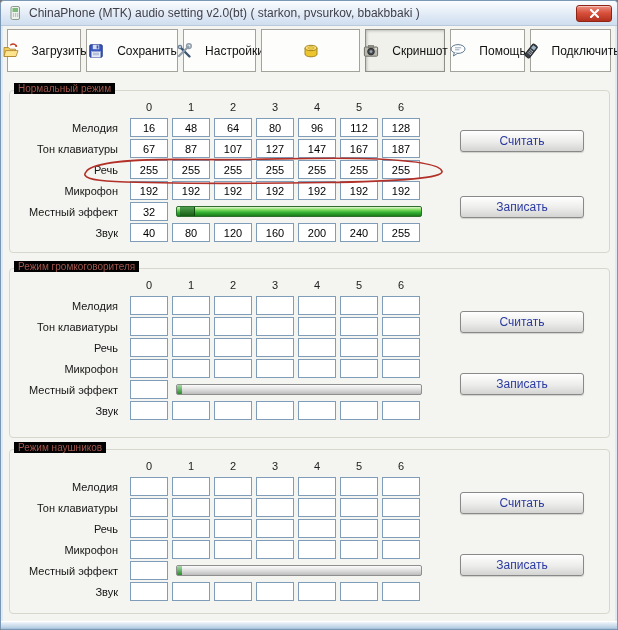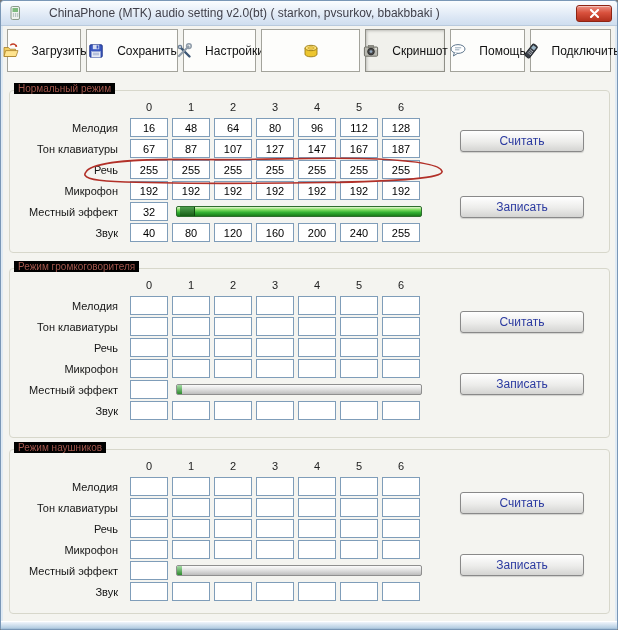--- a/index.html
+++ b/index.html
@@ -12,21 +12,20 @@
     overflow:hidden;
     box-shadow:inset 2px 0 #dfeaf4, inset -2px 0 #dfeaf4;
   }
   
   .titlebar{
     position:absolute;left:0;top:0;right:0;height:25px;
     background:linear-gradient(#fbfdff,#dbe6f4 70%,#cfdeef);
     border-bottom:1px solid #b9cadd;
     display:flex;align-items:center;padding:0 6px;
     border-radius:3px 3px 0 0;
-    gap:20px;
   }
   .titlebar .app-icon{width:16px;height:16px;margin-right:6px;flex:0 0 auto;}
   .titlebar .title{font-size:12px;color:#3f3f49;white-space:nowrap;overflow:hidden;}
   .close-btn{
     position:absolute;right:5px;top:4px;width:36px;height:17px;
     background:linear-gradient(#ec9184,#d9513d 45%,#b3301d);
     border:1px solid #8e2413;border-radius:3px;
     display:flex;align-items:center;justify-content:center;cursor:default;
     box-shadow:inset 0 1px rgba(255,255,255,.45);
   }

